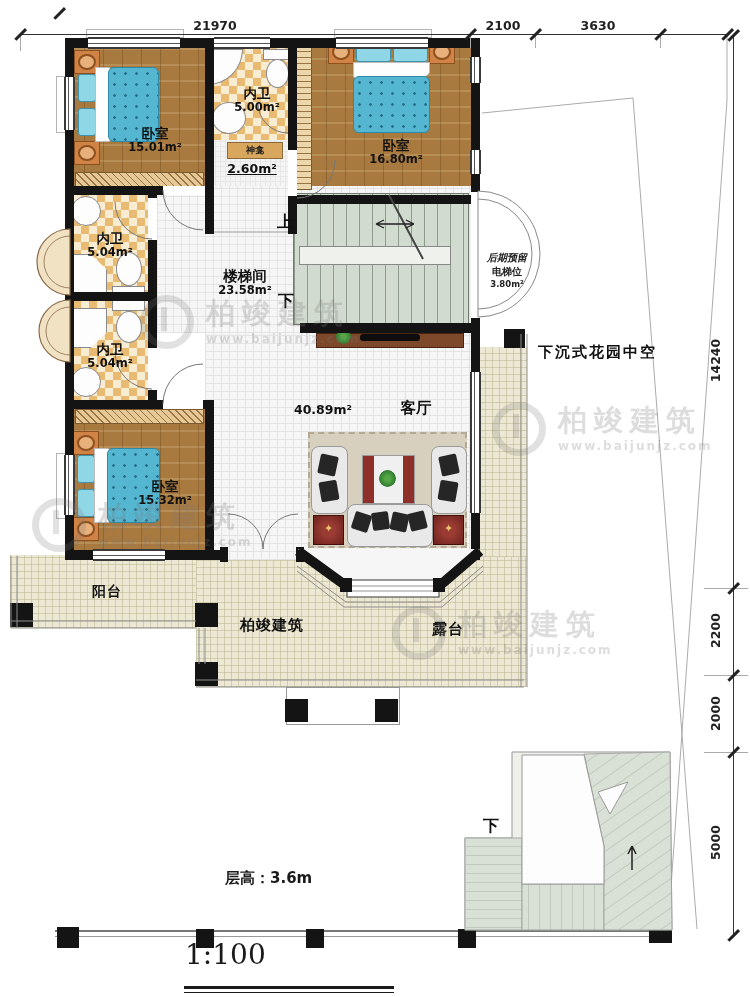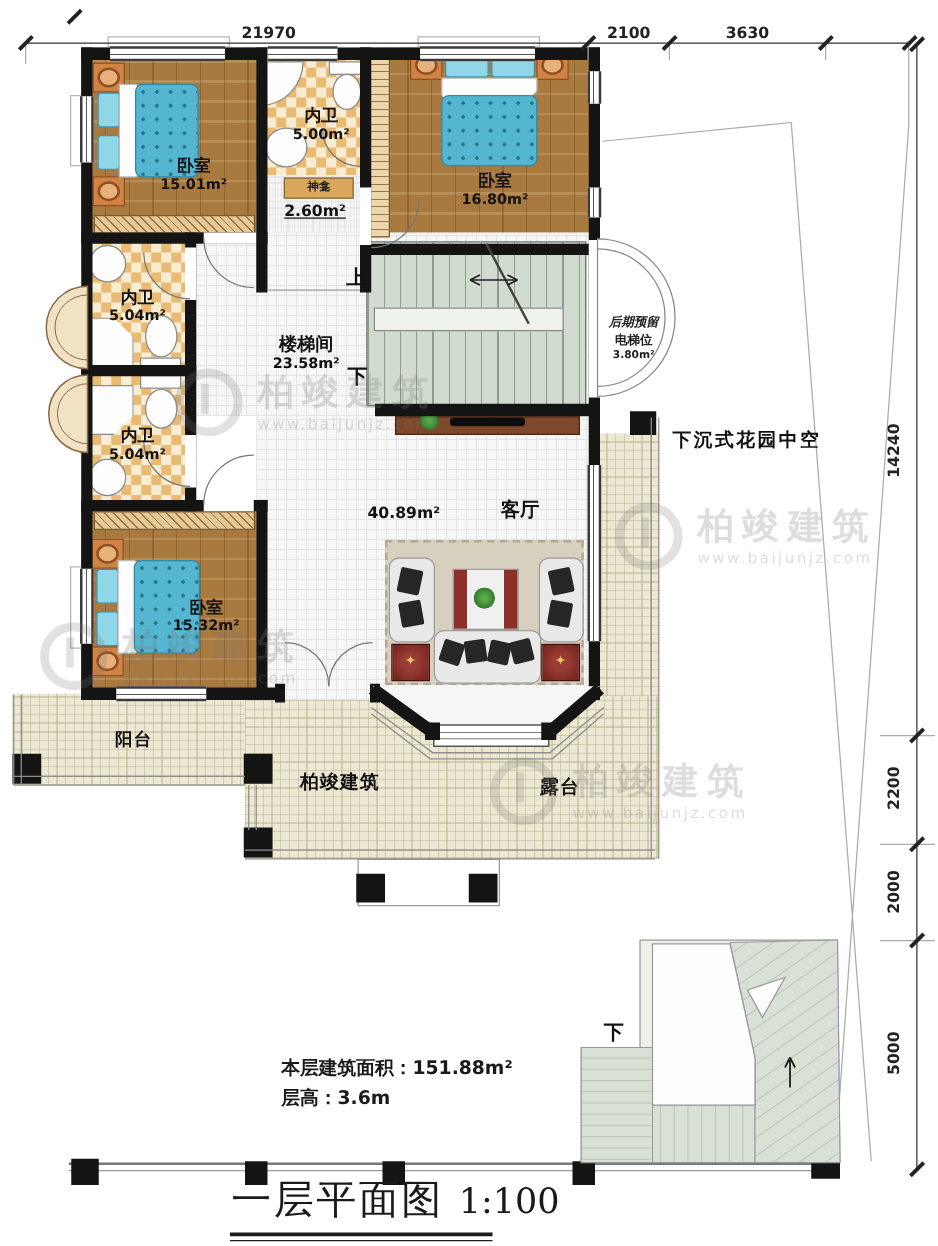--- a/index.html
+++ b/index.html
@@ -68,21 +68,21 @@
   .tick{position:absolute;z-index:6;width:15px;height:2.5px;background:#222;transform:rotate(-45deg);}
   .stub{position:absolute;z-index:5;background:#aaa;}
   .dim{position:absolute;z-index:6;font-weight:bold;font-size:12.5px;color:#222;text-align:center;}
   .vdim{position:absolute;z-index:6;font-weight:bold;font-size:12.5px;color:#222;text-align:center;
         width:90px;transform:rotate(-90deg);}
   
   .wm{position:absolute;z-index:7;display:flex;align-items:center;gap:12px;color:rgba(120,120,120,.25);pointer-events:none;}
   .wm-logo{width:40px;height:40px;border:7px solid rgba(120,120,120,.22);border-radius:50%;position:relative;}
   .wm-logo::after{content:"";position:absolute;left:14px;top:5px;width:6px;height:24px;background:rgba(120,120,120,.22);}
   .wm-name{font-size:29px;font-weight:bold;letter-spacing:7px;line-height:1;}
-  .wm-url{font-size:12px;font-weight:normal;letter-spacing:2px;margin-top:4px;}
+  .wm-url{font-size:12px;font-weight:bold;letter-spacing:2px;margin-top:4px;}
   
   .note{position:absolute;z-index:6;font-weight:bold;font-size:15px;color:#1a1a1a;}
   .titlebar{position:absolute;z-index:6;display:flex;align-items:baseline;gap:12px;color:#1a1a1a;
         font-family:"DejaVu Serif","Liberation Serif",serif;}
   .title-name{font-size:32px;letter-spacing:2px;}
   .title-scale{font-size:28px;}
   .uline{position:absolute;z-index:6;background:#1a1a1a;}
 </style>
 </head>
 <body>
@@ -398,22 +398,20 @@
   <div class="tick" style="left:726px;top:751px;"></div>
   <div class="tick" style="left:726px;top:934px;"></div>
   <div class="stub" style="left:704px;top:588px;width:44px;height:1px;"></div>
   <div class="stub" style="left:704px;top:675px;width:44px;height:1px;"></div>
   <div class="stub" style="left:704px;top:752px;width:44px;height:1px;"></div>
   <div class="vdim" style="left:670px;top:353px;">14240</div>
   <div class="vdim" style="left:670px;top:623px;">2200</div>
   <div class="vdim" style="left:670px;top:706px;">2000</div>
   <div class="vdim" style="left:670px;top:835px;">5000</div>
 
-  <div class="note" style="left:225px;top:845px;">本层建筑面积：151.88m²</div>
   <div class="note" style="left:225px;top:869px;">层高：3.6m</div>
   <div class="titlebar" style="left:185px;top:938px;">
-    <span class="title-name">一层平面图</span>
     <span class="title-scale">1:100</span>
   </div>
   <div class="uline" style="left:184px;top:986px;width:210px;height:3px;"></div>
   <div class="uline" style="left:184px;top:992px;width:210px;height:1px;"></div>
 
 </div>
 
 </body></html>

